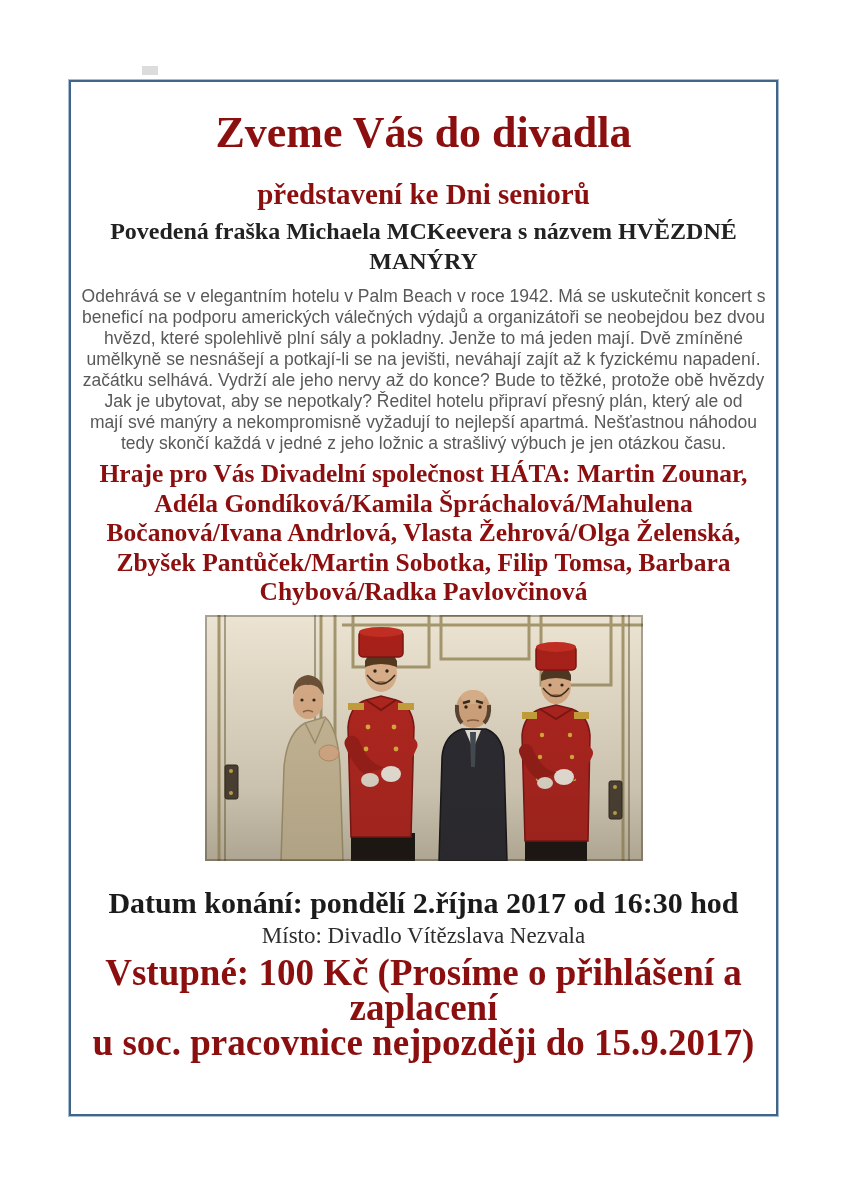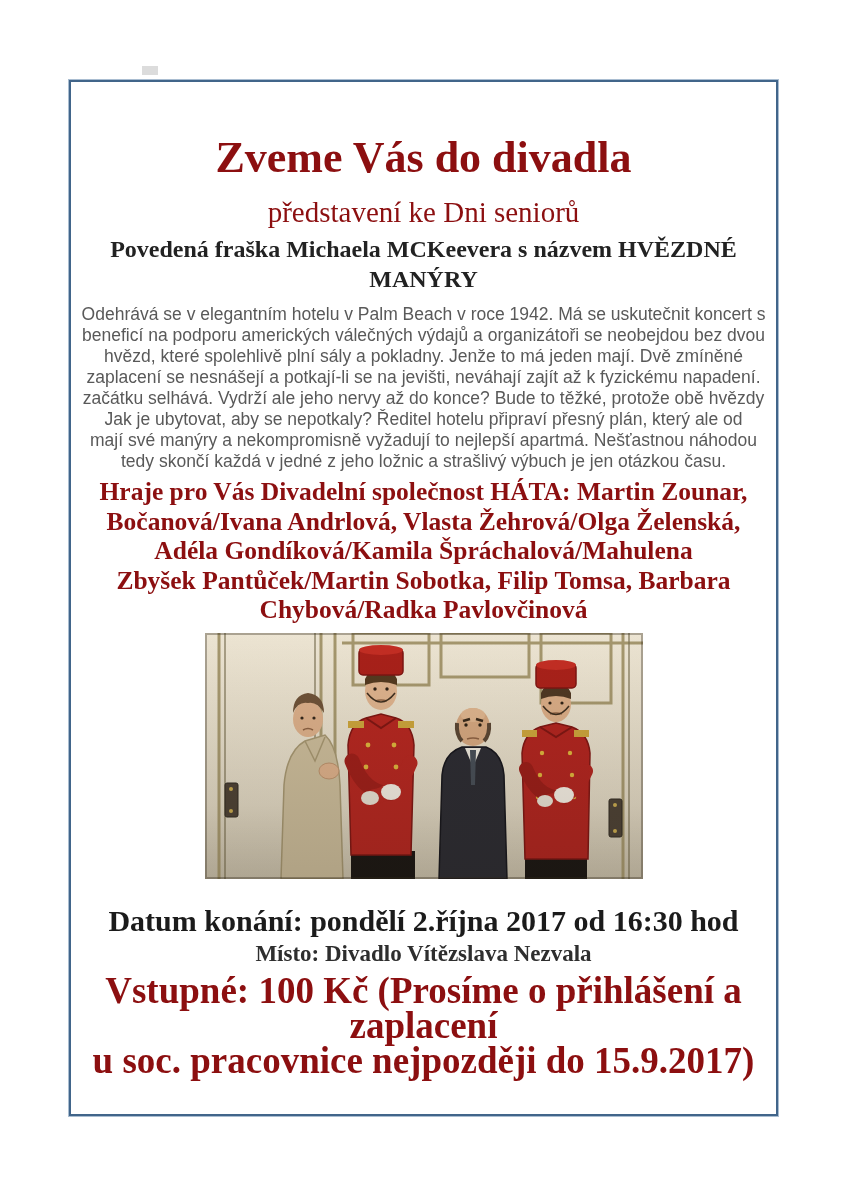--- a/index.html
+++ b/index.html
@@ -11,48 +11,48 @@
     position:absolute;left:142px;top:66px;width:16px;height:9px;
     background:#dcdcdc;
   }
   .frame-outer{
     position:absolute;left:68px;top:79px;width:711px;height:1038px;
     border:1px solid #a9bdd1;box-sizing:border-box;
   }
   .frame-inner{
     width:100%;height:100%;box-sizing:border-box;
     border:2px solid #41658a;
-    padding:50px 2px 0 2px;
+    padding:25px 2px 0 2px;
     text-align:center;
   }
   .title{
     font-size:44px;font-weight:bold;line-height:1.2;color:#8c0f10;
   }
   .subtitle{
-    margin-top:9px;font-size:29px;font-weight:normal;line-height:1.25;color:#8c0f10;
+    margin-top:16px;font-size:29px;font-weight:bold;line-height:1.25;color:#8c0f10;
   }
   .headline{
     margin-top:4px;font-size:24px;font-weight:bold;line-height:1.25;color:#222222;
   }
   .description{
     margin-top:10px;font-family:"Liberation Sans", sans-serif;
     font-size:17.5px;line-height:21px;color:#595959;
   }
   .cast{
     margin-top:5px;font-size:25.5px;font-weight:bold;line-height:29.5px;color:#8c0f10;
   }
   .photo-wrap{
     margin:8px auto 0 auto;width:438px;height:246px;
   }
   .photo-wrap svg{display:block;}
   .date-line{
     margin-top:24px;font-size:30px;font-weight:bold;line-height:36px;color:#1b1b1b;
   }
   .venue-line{
-    font-size:23px;line-height:30px;color:#2e2e2e;font-weight:bold;
+    font-size:23px;line-height:30px;color:#2e2e2e;
   }
   .price{
     margin-top:4px;font-size:37px;font-weight:bold;line-height:35px;color:#8c0f10;
   }
   .transport-line{
     margin-top:16px;font-size:31px;font-weight:bold;line-height:38px;color:#1b1b1b;
   }
 </style>
 </head>
 <body>
@@ -68,31 +68,31 @@
 
     <div class="headline">
       <div>Povedená fraška Michaela MCKeevera s názvem HVĚZDNÉ</div>
       <div>MANÝRY</div>
     </div>
 
     <div class="description">
       <div>Odehrává se v elegantním hotelu v Palm Beach v roce 1942. Má se uskutečnit koncert s</div>
       <div>beneficí na podporu amerických válečných výdajů a organizátoři se neobejdou bez dvou</div>
       <div>hvězd, které spolehlivě plní sály a pokladny. Jenže to má jeden mají. Dvě zmíněné</div>
-      <div>zaplacení se nesnášejí a potkají-li se na jevišti, neváhají zajít až k fyzickému napadení.</div>
+      <div>umělkyně se nesnášejí a potkají-li se na jevišti, neváhají zajít až k fyzickému napadení.</div>
       <div>začátku selhává. Vydrží ale jeho nervy až do konce? Bude to těžké, protože obě hvězdy</div>
       <div>Jak je ubytovat, aby se nepotkaly? Ředitel hotelu připraví přesný plán, který ale od</div>
       <div>mají své manýry a nekompromisně vyžadují to nejlepší apartmá. Nešťastnou náhodou</div>
       <div>tedy skončí každá v jedné z jeho ložnic a strašlivý výbuch je jen otázkou času.</div>
     </div>
 
     <div class="cast">
       <div>Hraje pro Vás Divadelní společnost HÁTA: Martin Zounar,</div>
+      <div>Adéla Gondíková/Kamila Špráchalová/Mahulena</div>
       <div>Bočanová/Ivana Andrlová, Vlasta Žehrová/Olga Želenská,</div>
-      <div>Adéla Gondíková/Kamila Špráchalová/Mahulena</div>
       <div>Zbyšek Pantůček/Martin Sobotka, Filip Tomsa, Barbara</div>
       <div>Chybová/Radka Pavlovčinová</div>
     </div>
 
     <div class="photo-wrap">
       <svg width="438" height="246" viewBox="0 0 438 246" xmlns="http://www.w3.org/2000/svg">
         <defs>
           <linearGradient id="wall" x1="0" y1="0" x2="0" y2="1">
             <stop offset="0" stop-color="#ece4d2"></stop>
             <stop offset="0.7" stop-color="#ddd4c0"></stop>

